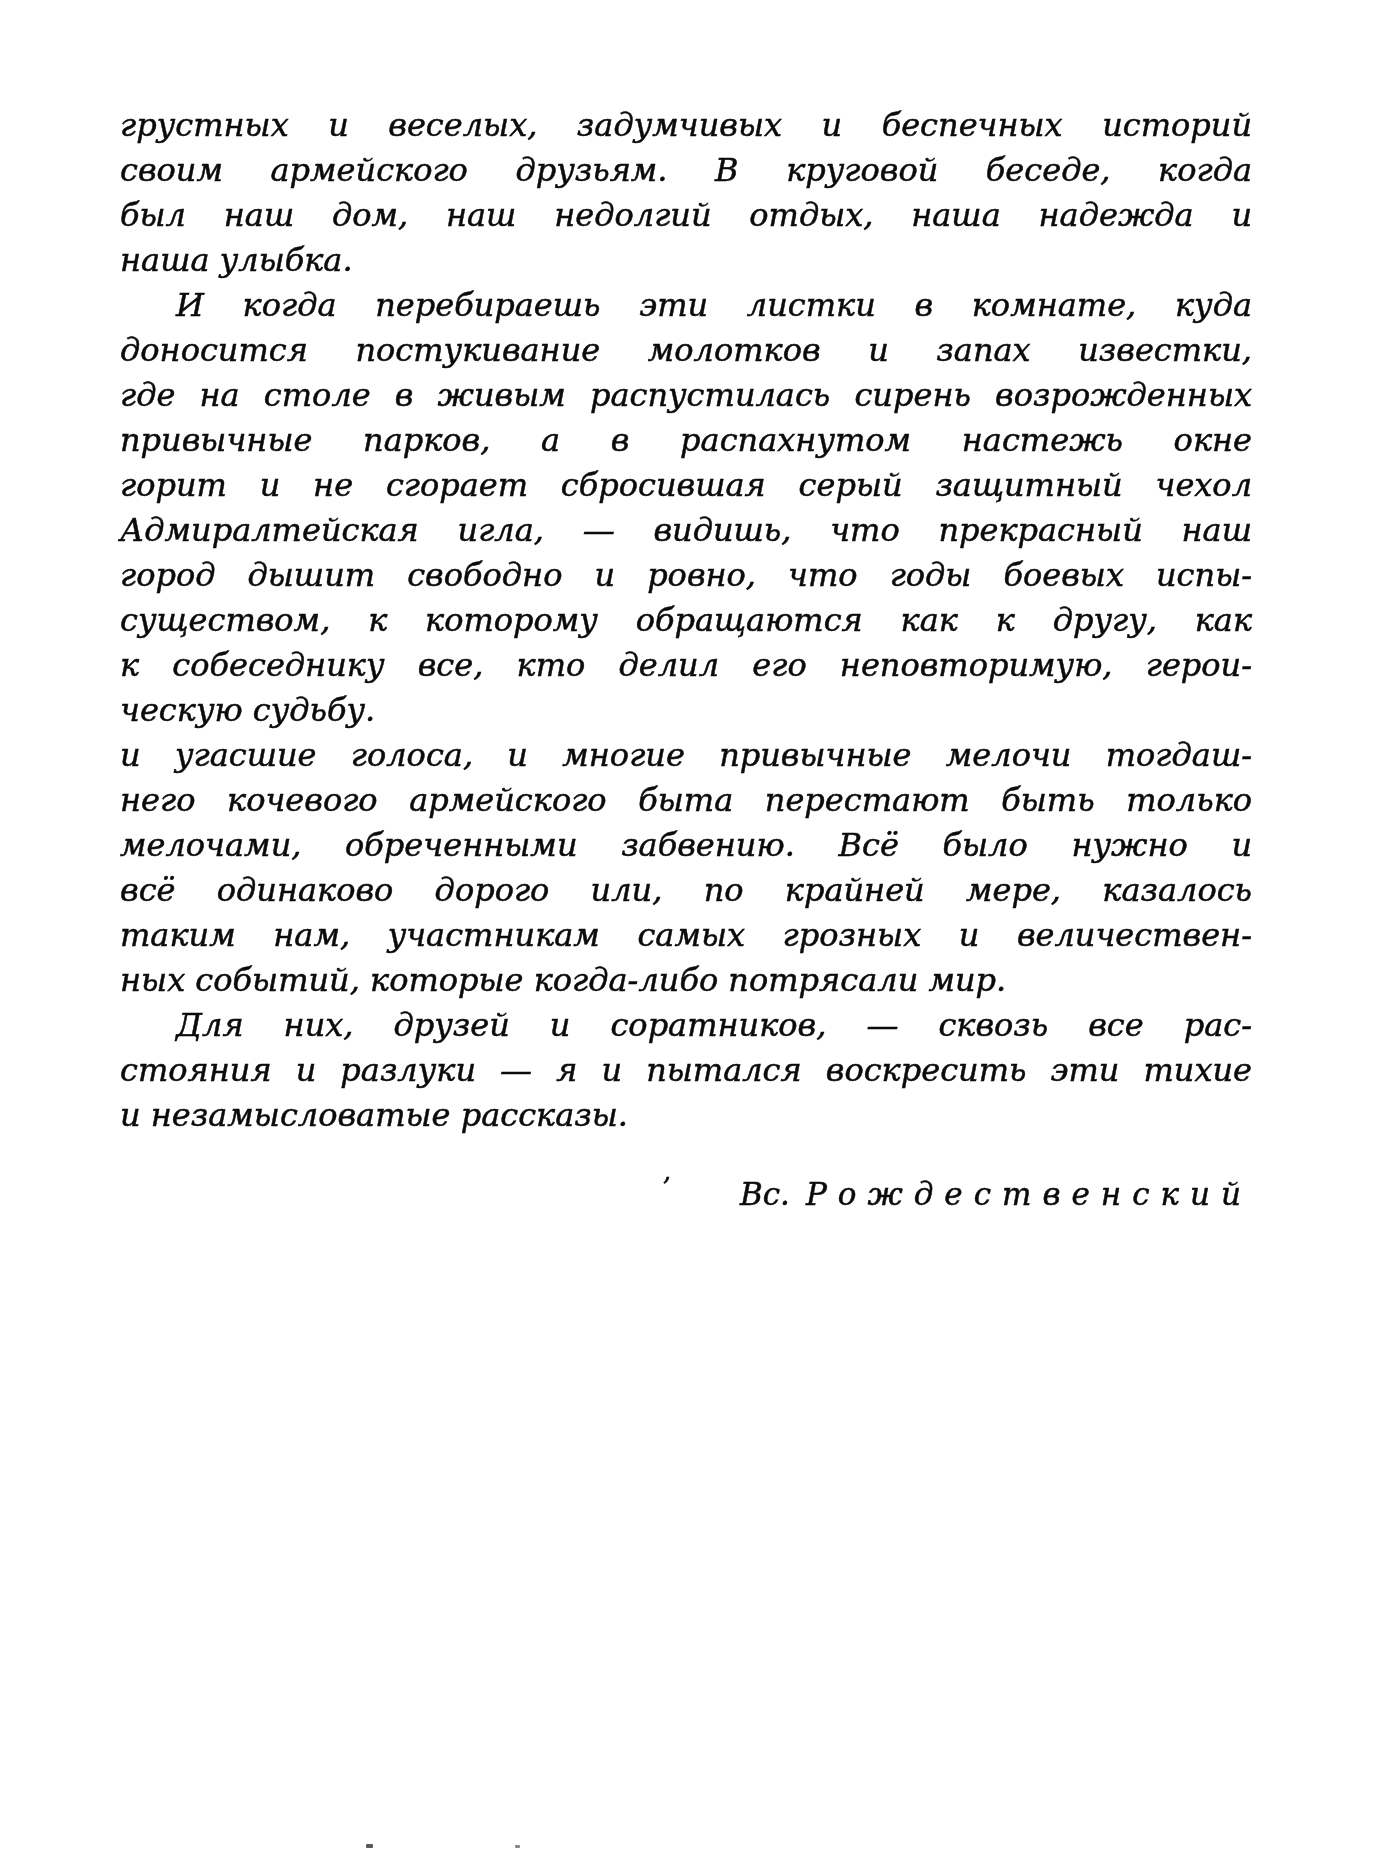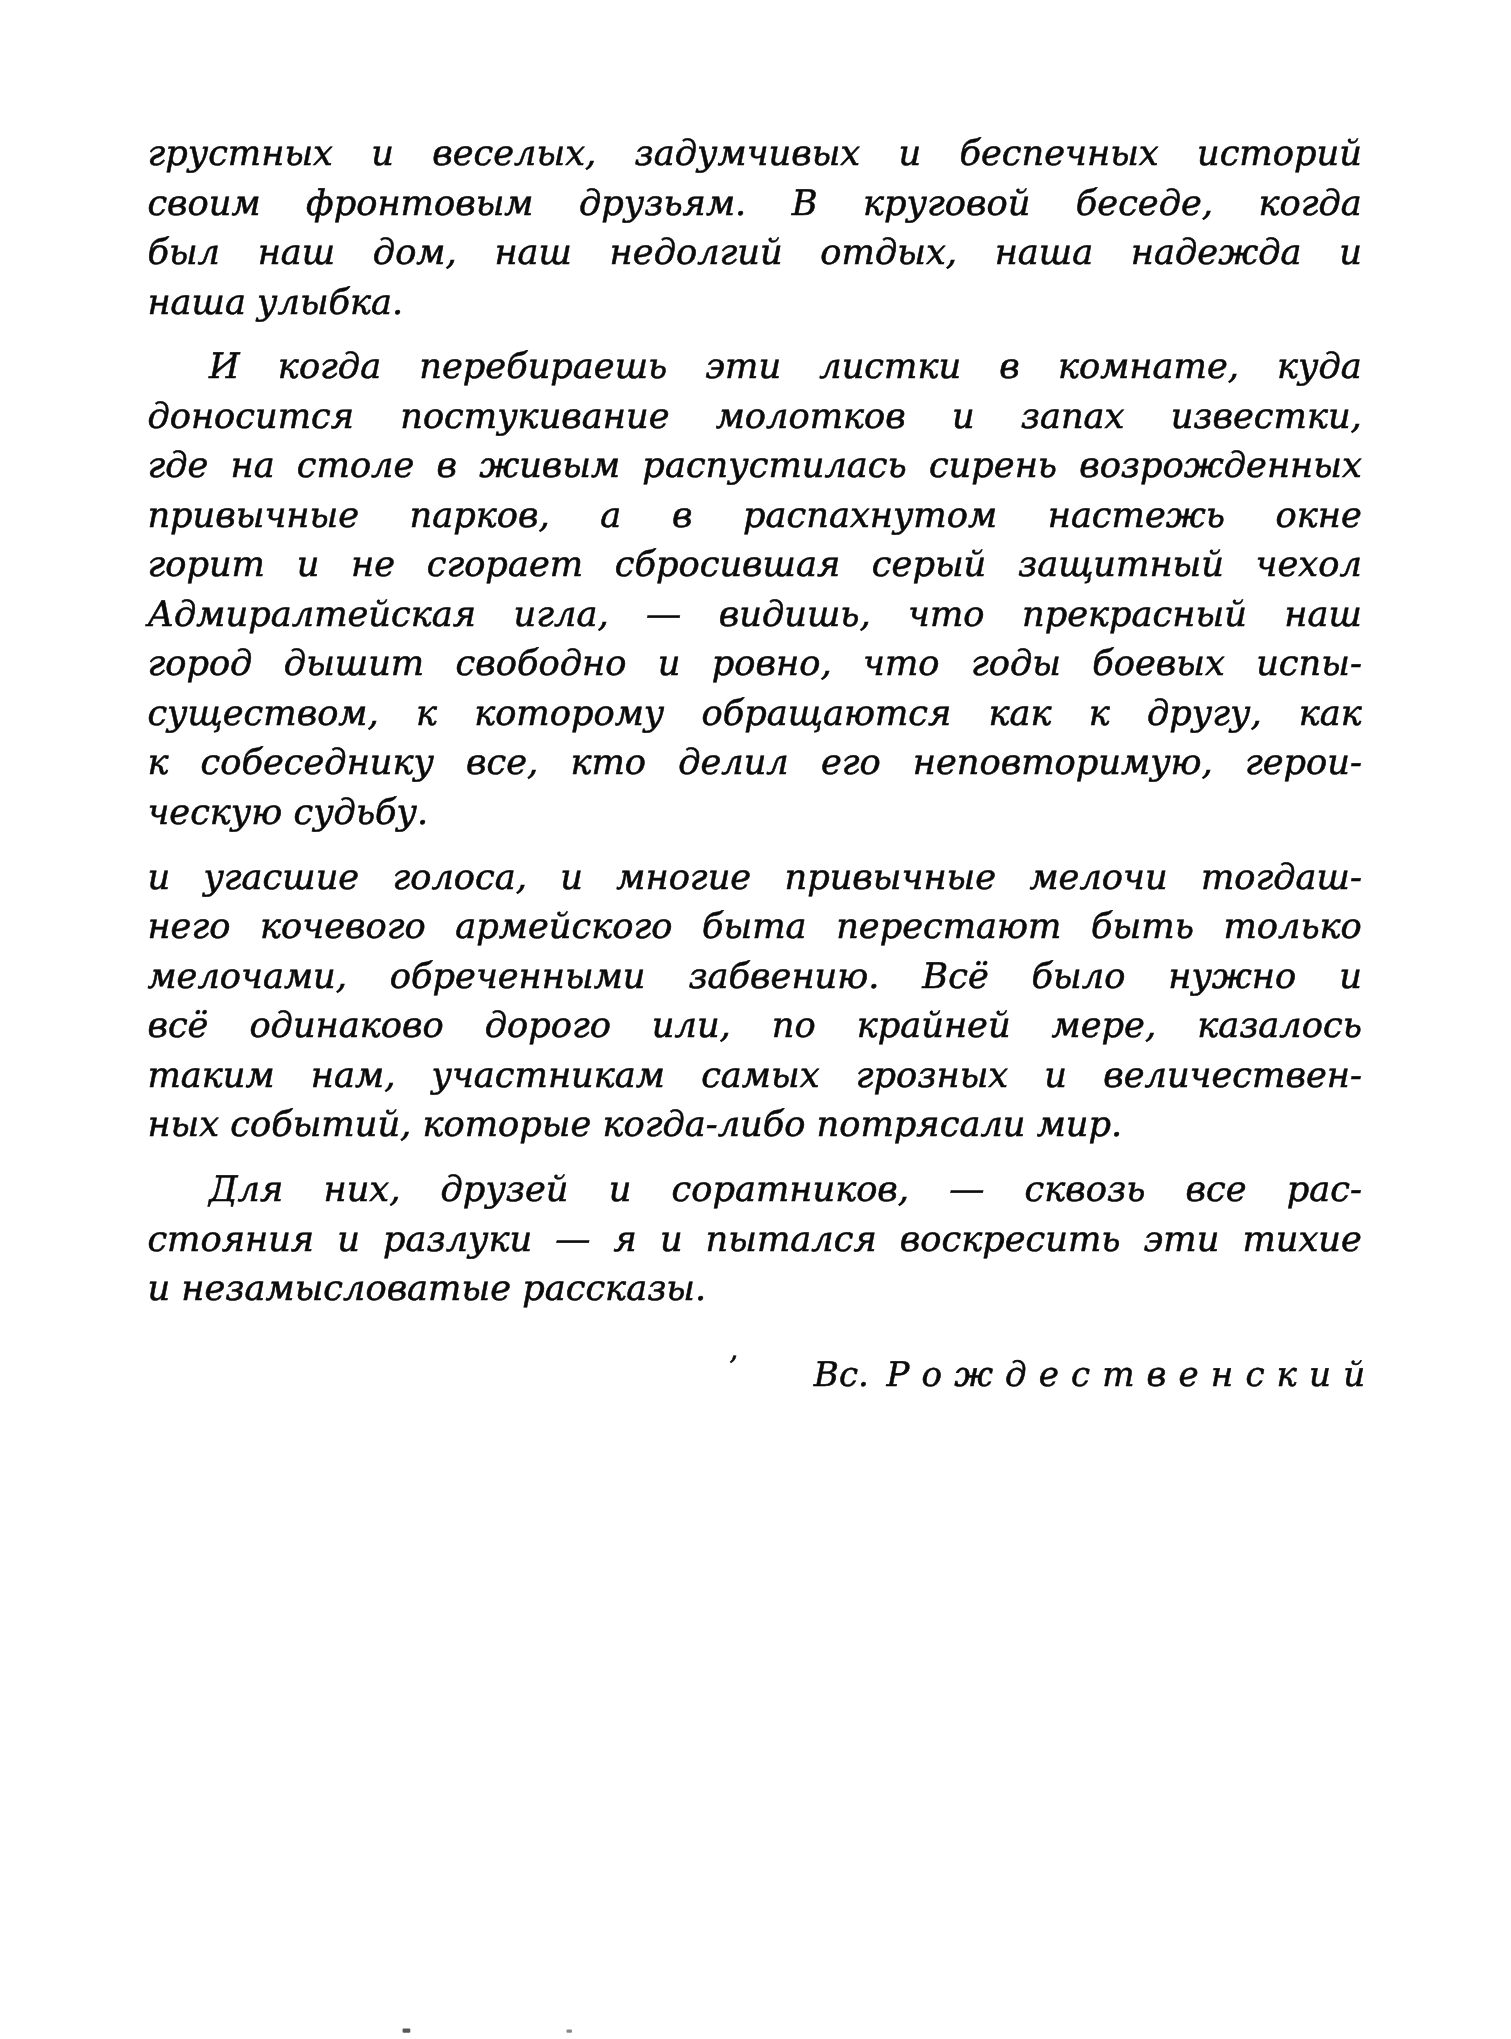--- a/index.html
+++ b/index.html
@@ -16,21 +16,21 @@
   .text-block {
     position: absolute;
     left: 120px;
     top: 103px;
     width: 1132px;
     font-size: 32px;
     line-height: 45px;
     font-weight: 500;
     -webkit-text-stroke: 0.5px #0b0b0b;
   }
-  .paragraph { margin: 14px; }
+  .paragraph { margin: 0; }
   .line {
     text-align: justify;
     text-align-last: justify;
     white-space: normal;
   }
   .line-last { text-align-last: left; }
   .line-indent { text-indent: 56px; }
   .signature {
     margin-top: 30px;
     text-align: right;
@@ -54,21 +54,21 @@
   .speck-b { left: 515px; top: 1845px; width: 5px; height: 3px; opacity: .5; }
 </style>
 </head>
 <body>
 
 <div class="page">
   <div class="text-block">
 
   <div class="paragraph">
         <div class="line">грустных и веселых, задумчивых и беспечных историй</div>
-        <div class="line">своим фронтовым друзьям. В круговой беседе, когда</div>
+        <div class="line">своим армейского друзьям. В круговой беседе, когда</div>
         <div class="line">был наш дом, наш недолгий отдых, наша надежда и</div>
         <div class="line line-last">наша улыбка.</div>
       </div>
       <div class="paragraph">
         <div class="line line-indent">И когда перебираешь эти листки в комнате, куда</div>
         <div class="line">доносится постукивание молотков и запах известки,</div>
         <div class="line">где на столе в живым распустилась сирень возрожденных</div>
         <div class="line">привычные парков, а в распахнутом настежь окне</div>
         <div class="line">горит и не сгорает сбросившая серый защитный чехол</div>
         <div class="line">Адмиралтейская игла, — видишь, что прекрасный наш</div>

